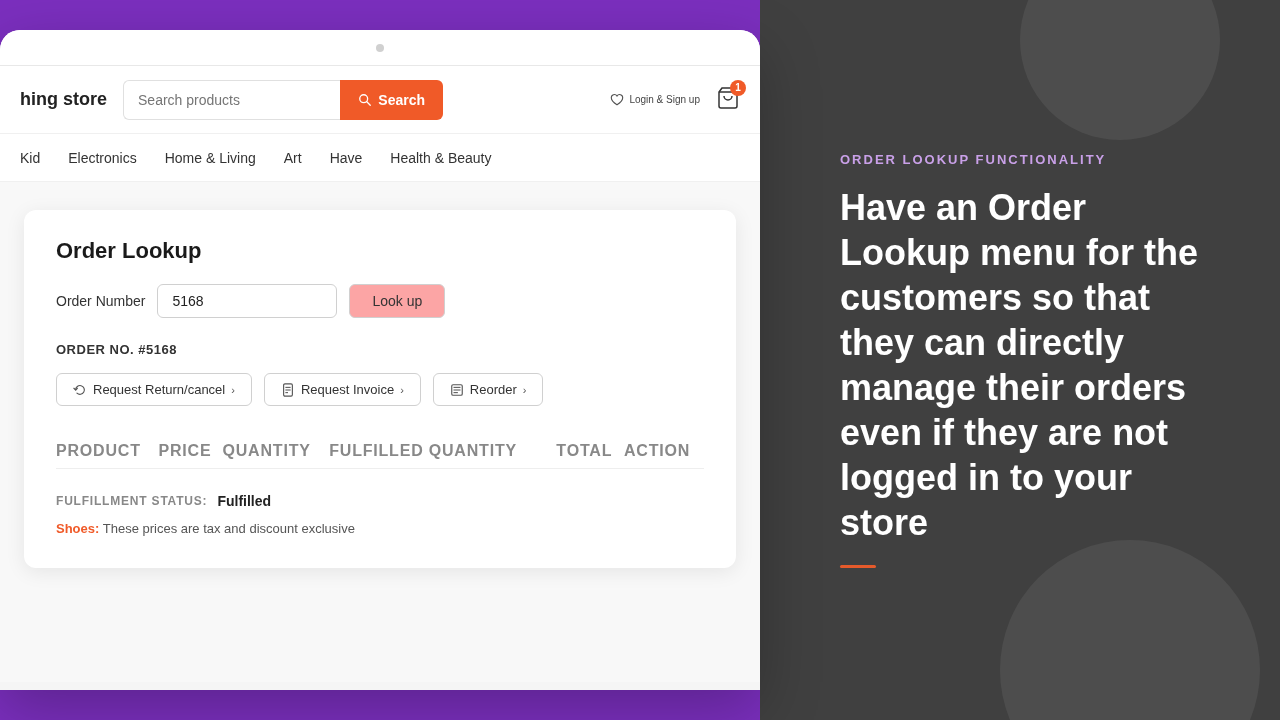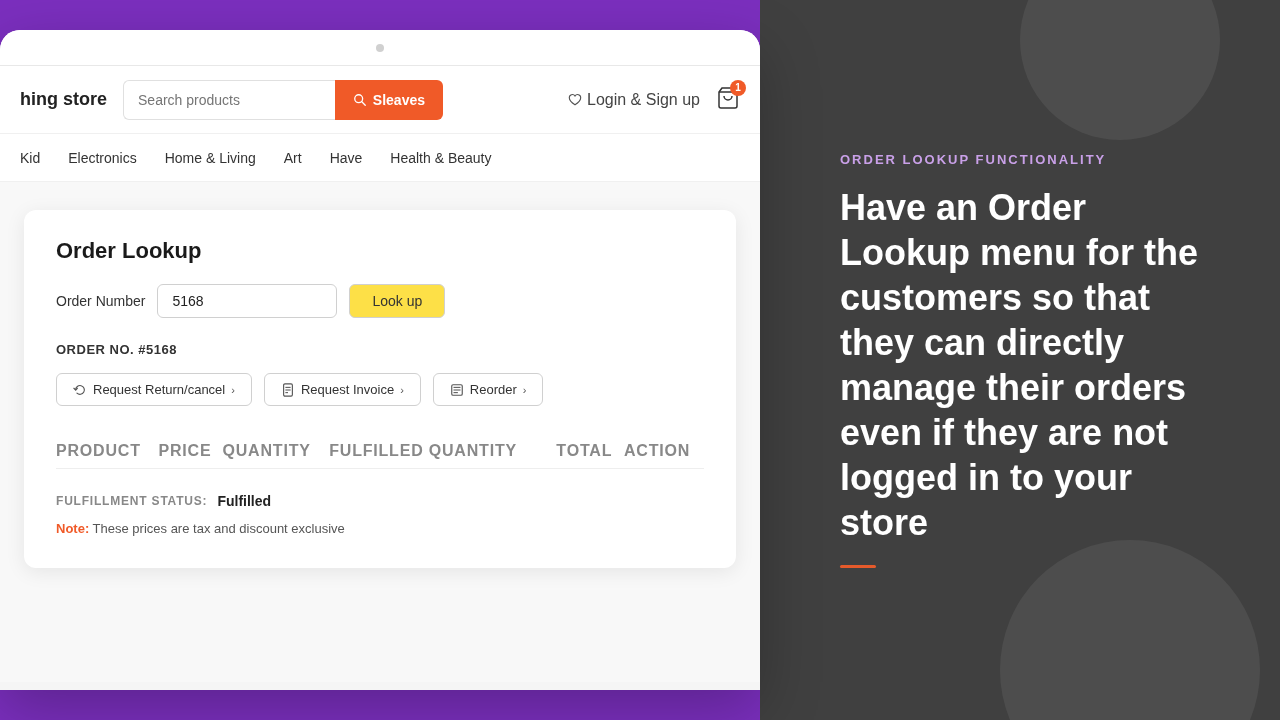--- a/index.html
+++ b/index.html
@@ -152,21 +152,21 @@
     }
 
     .header-right {
       margin-left: auto;
       display: flex;
       align-items: center;
       gap: 16px;
     }
 
     .login-link {
-      font-size: 16px;
+      font-size: 10px;
       color: #444;
       display: flex;
       align-items: center;
       gap: 5px;
       cursor: pointer;
       white-space: nowrap;
     }
 
     .cart-icon-wrap {
       position: relative;
@@ -247,21 +247,21 @@
       border: 1.5px solid #d0d0d0;
       border-radius: 6px;
       padding: 8px 14px;
       font-size: 14px;
       color: #222;
       width: 180px;
       outline: none;
     }
 
     .lookup-btn {
-      background: #fde047;
+      background: #fca5a5;
       border: 1.5px solid #d0d0d0;
       border-radius: 6px;
       padding: 8px 22px;
       font-size: 14px;
       color: #333;
       cursor: pointer;
       font-weight: 500;
     }
 
     .order-ref {
@@ -389,21 +389,21 @@
 
   <div class="store-header">
     <div class="store-name">hing store</div>
     <div class="search-bar">
       <input class="search-input" type="text" value="" placeholder="Search products" style="">
       <button class="search-btn">
         <svg class="icon-svg" viewBox="0 0 16 16" fill="none" xmlns="http://www.w3.org/2000/svg">
           <circle cx="6.5" cy="6.5" r="4.5" stroke="white" stroke-width="1.5"></circle>
           <line x1="9.8" y1="9.8" x2="14" y2="14" stroke="white" stroke-width="1.5" stroke-linecap="round"></line>
         </svg>
-        <span>Sleaves</span>
+        <span>Search</span>
       </button>
     </div>
     <div class="header-right">
       <div class="login-link">
         <svg class="icon-svg" viewBox="0 0 16 16" fill="none" xmlns="http://www.w3.org/2000/svg">
           <path d="M8 13.5S1.5 9.5 1.5 5.5A3.5 3.5 0 0 1 8 3.5a3.5 3.5 0 0 1 6.5 2c0 4-6.5 8-6.5 8z" stroke="#555" stroke-width="1.3" fill="none"></path>
         </svg>
         <span>Login &amp; Sign up</span>
       </div>
       <div class="cart-icon-wrap">
@@ -483,18 +483,18 @@
         <tbody id="order-table-body">
           </tbody>
       </table>
 
       <div class="fulfillment-row">
         <span class="fulfillment-label">FULFILLMENT STATUS:</span>
         <span class="fulfillment-value">Fulfilled</span>
       </div>
 
       <div class="note-text">
-        <span class="note-label">Note:</span>
+        <span class="note-label">Shoes:</span>
         <span>These prices are tax and discount exclusive</span>
       </div>
     </div>
   </div>
 </div>
 
 </body></html>

